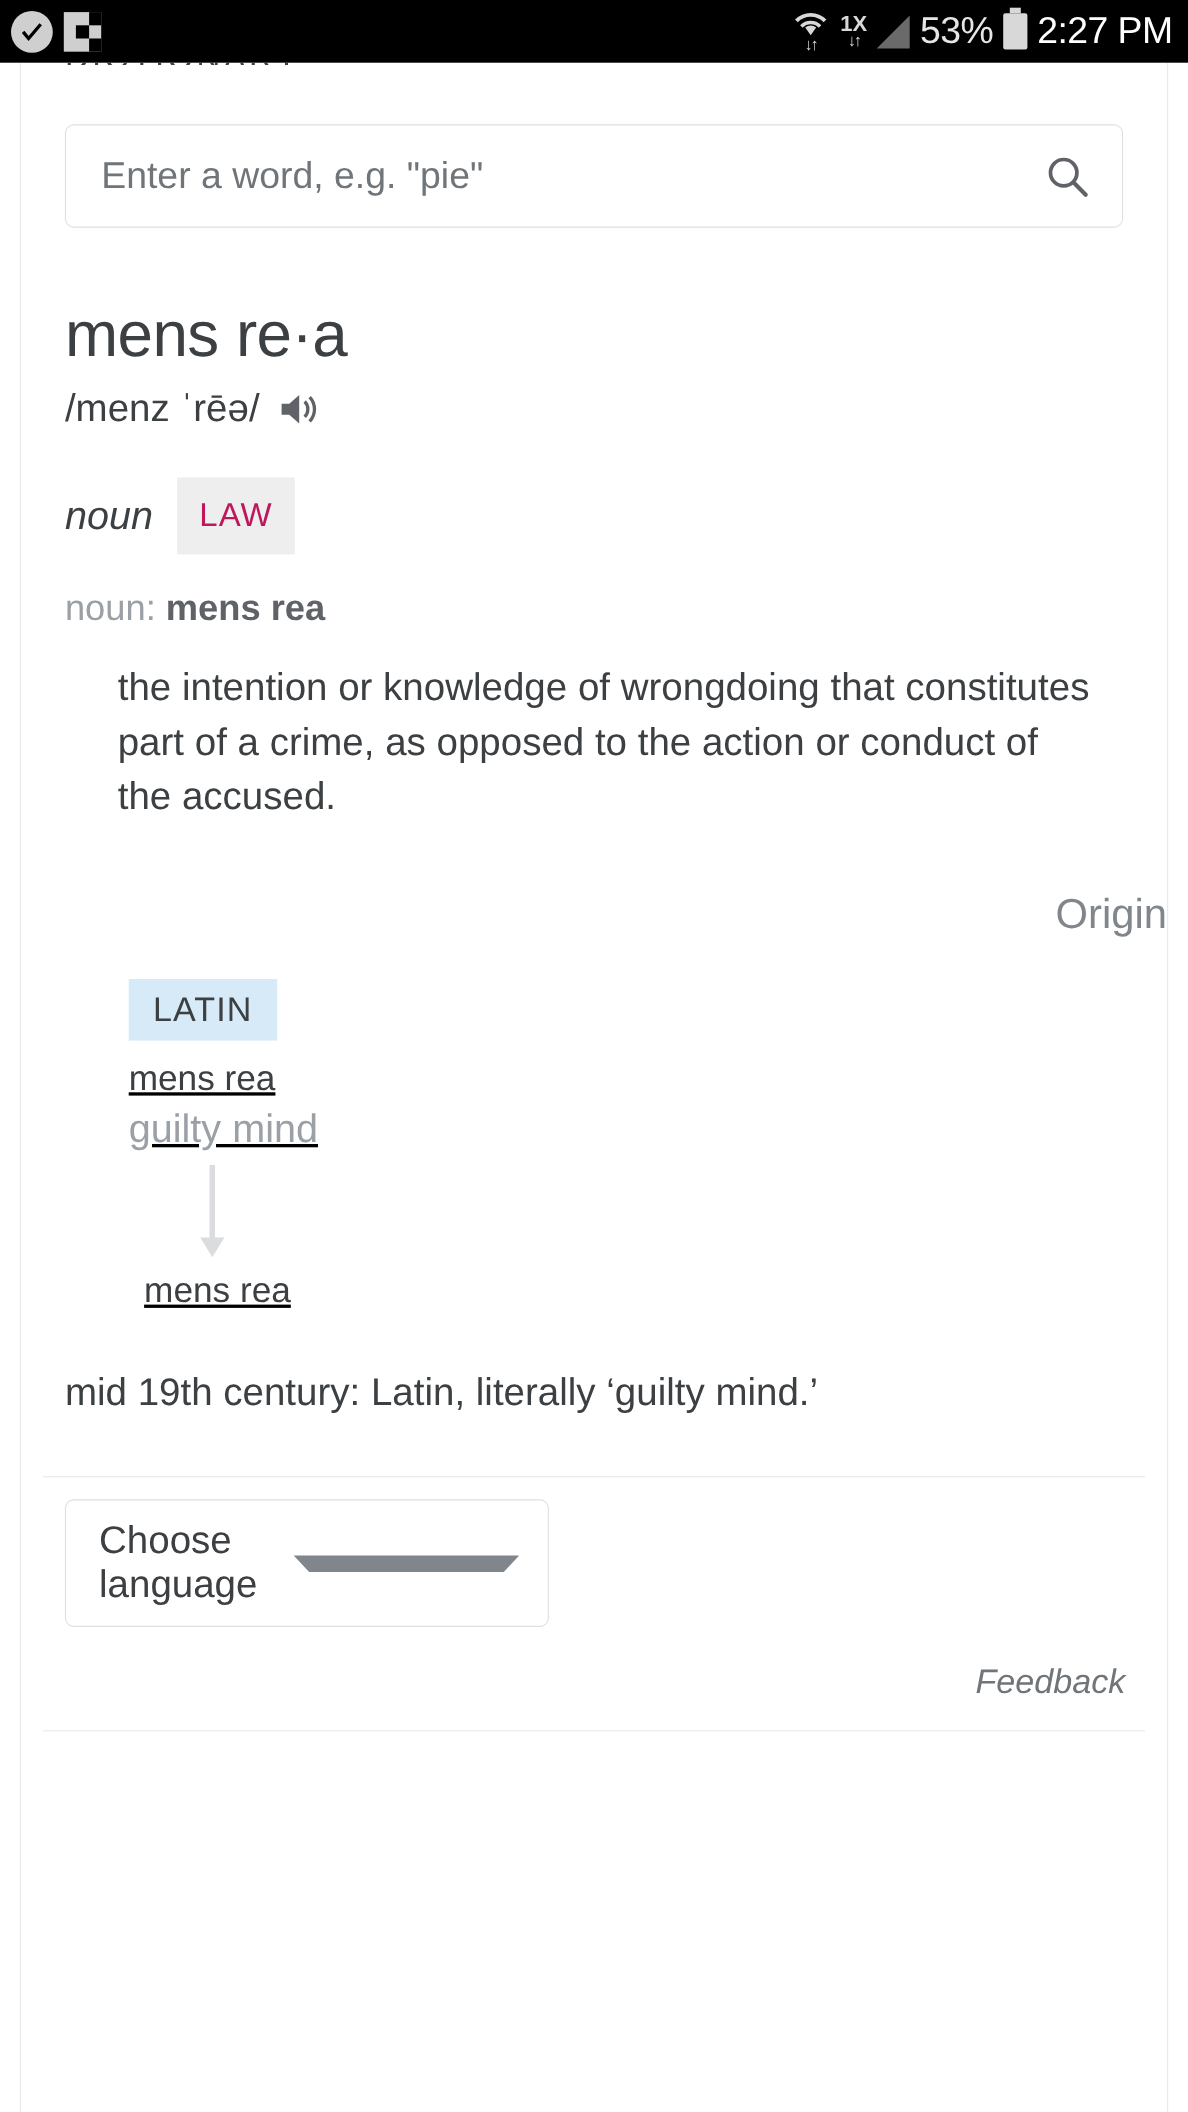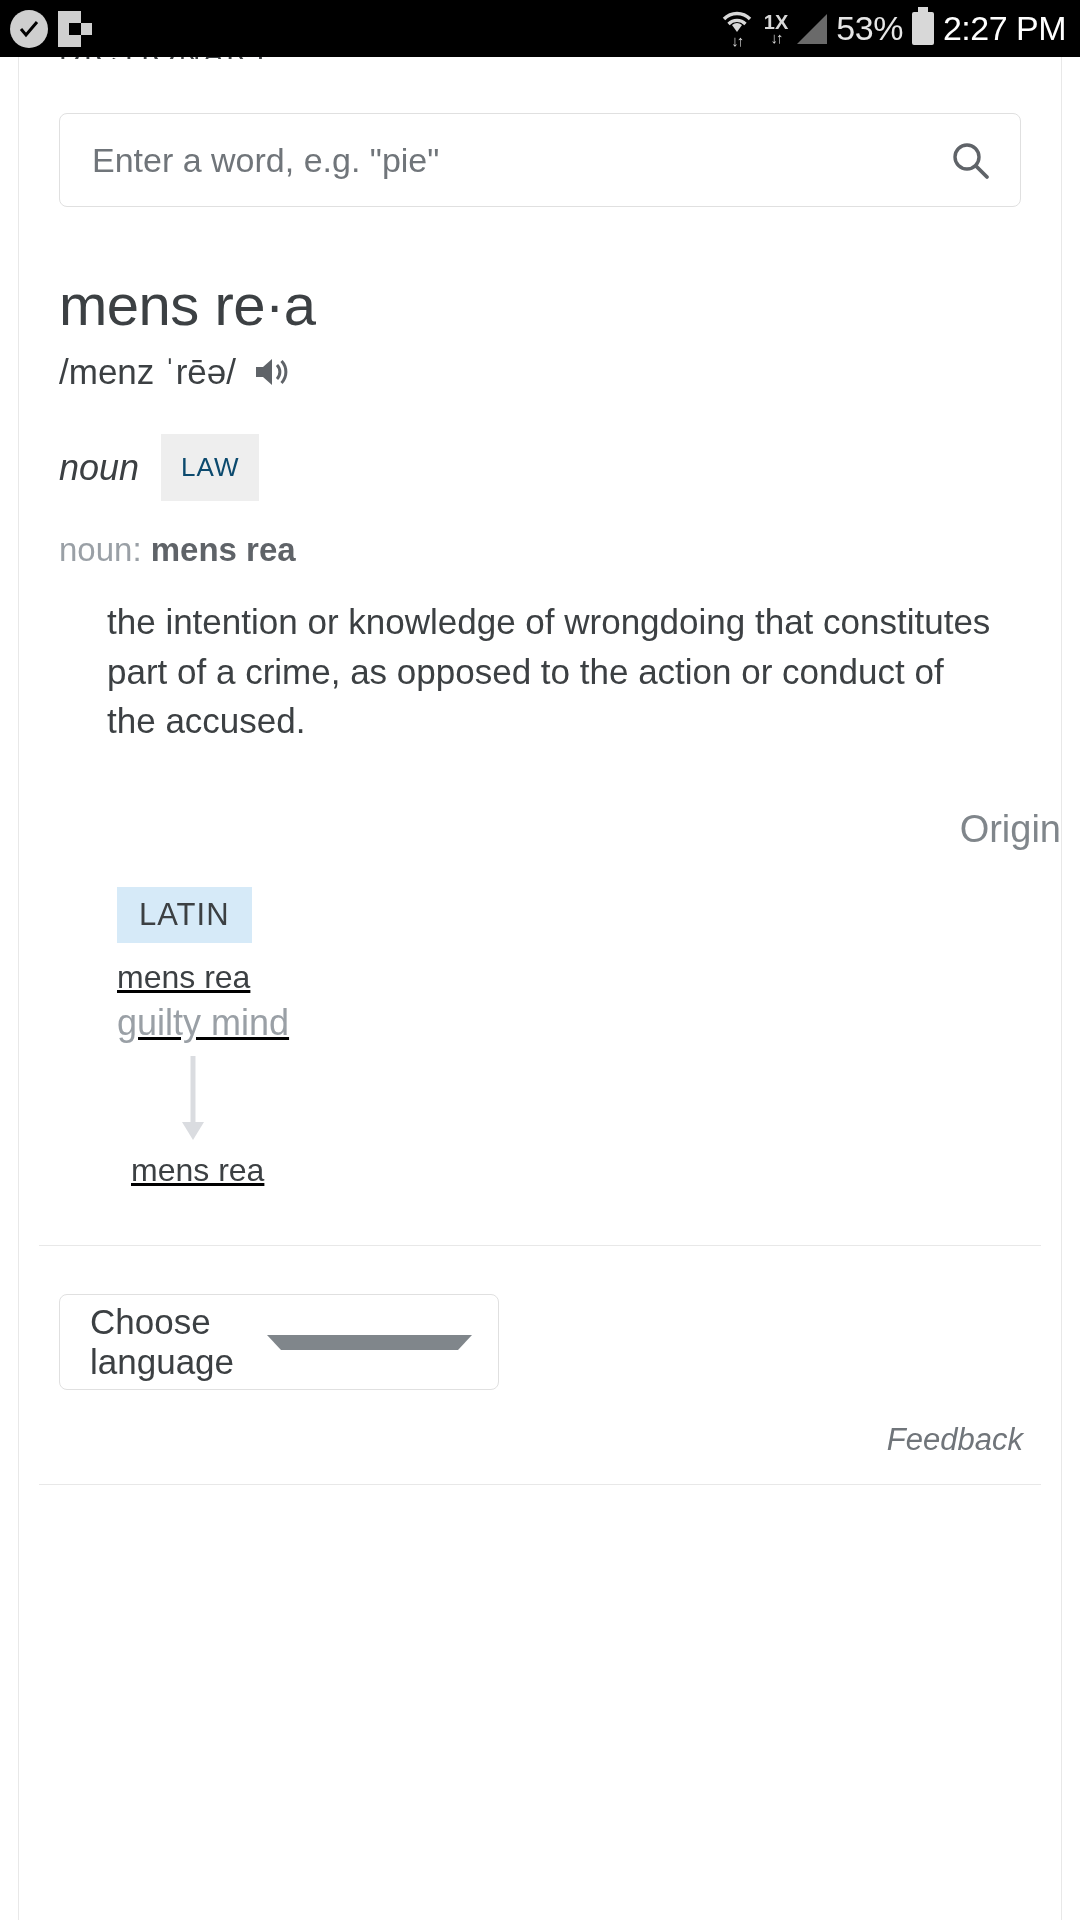--- a/index.html
+++ b/index.html
@@ -118,22 +118,22 @@
   .phon{ font-size:35px; color:#3c4043; }
   .speaker{ width:40px; height:40px; }
 
   .pos-row{
     margin:42px 0 0 40px;
     display:flex; align-items:center; gap:22px;
   }
   .pos{ font-size:36px; font-style:italic; color:#3c4043; }
   .chip-law{
     background:#eeeeee;
-    color:#0c4a6e;
-    font-size:26px;
+    color:#be185d;
+    font-size:30px;
     letter-spacing:1px;
     padding:18px 20px;
   }
 
   .sense-label{
     margin:30px 0 0 40px;
     font-size:33px;
     color:#9aa0a6;
   }
   .sense-label b{ color:#5f6368; font-weight:bold; }
@@ -182,22 +182,22 @@
     background:#e8e8e8;
   }
 
   
   .translate-title{
     margin:62px 0 0 40px;
     font-size:38px;
     color:#80868b;
   }
   .select{
-    margin:48px 0 0 40px;
-    width:440px; height:96px;
+    margin:20px 0 0 40px;
+    width:440px; height:116px;
     border:1px solid #e0e0e0;
     border-radius:8px;
     display:flex; align-items:center;
     padding:0 26px 0 30px;
   }
   .select span{ flex:1; font-size:35px; color:#3c4043; }
   .caret{
     width:0;height:0;
     border-left:14px solid transparent;
     border-right:14px solid transparent;
@@ -302,20 +302,21 @@
       <div class="node-gloss">guilty mind</div>
       <div class="arrow">
         <svg width="60" height="92" viewBox="0 0 60 92">
           <line x1="24" y1="0" x2="24" y2="70" stroke="#dadce0" stroke-width="5"></line>
           <path d="M13 66 L24 84 L35 66 Z" fill="#dadce0"></path>
         </svg>
       </div>
       <div class="node-word2">mens rea</div>
     </div>
 
+    <div class="origin-sentence">mid 19th century: Latin, literally ‘guilty mind.’</div>
 
     <div class="divider"></div>
 
 
     <div class="select">
       <span>Choose language</span>
       <span class="caret"></span>
     </div>
 
     <div class="feedback">Feedback</div>

